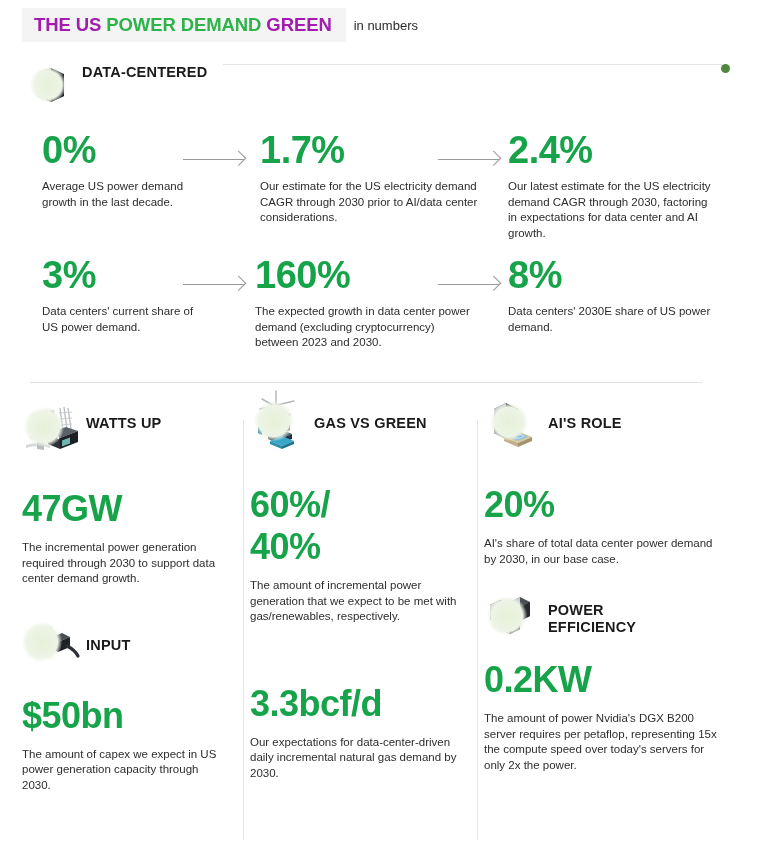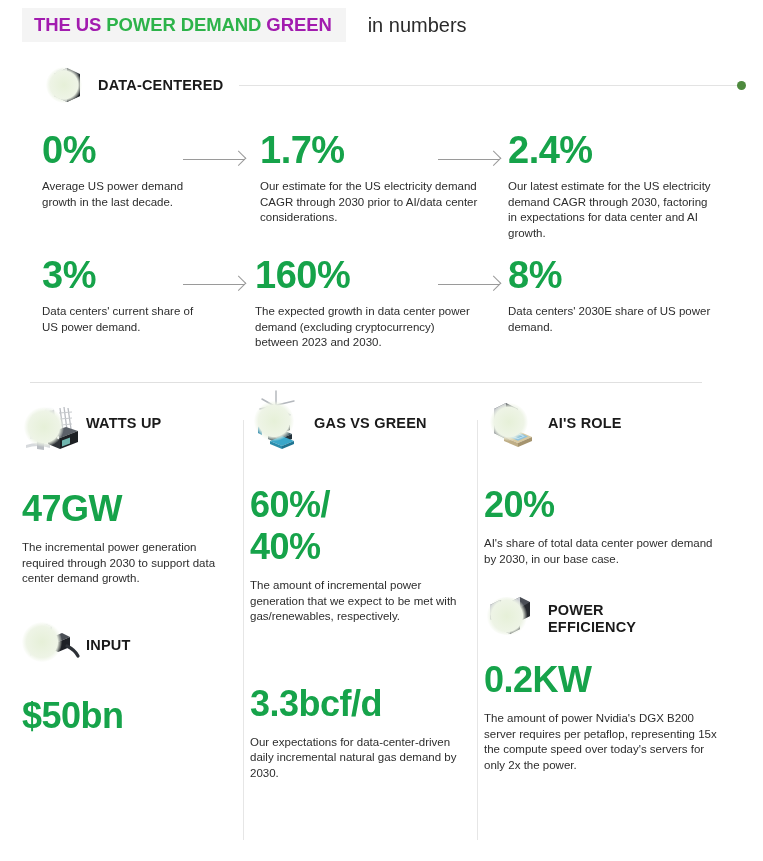--- a/index.html
+++ b/index.html
@@ -35,35 +35,34 @@
   }
   .header-title {
     font-size: 18.5px;
     font-weight: bold;
     letter-spacing: -0.1px;
     white-space: nowrap;
   }
   .hl-dark { color: #a21caf; }
   .hl-green { color: #2db34a; text-align: center; }
   .header-sub {
-    font-size: 20px;
+    font-size: 13px;
     color: #2b2b2b;
-    margin-left: 22px;
+    margin-left: 8px;
     white-space: nowrap;
   }
 
   
   .section-head {
     position: absolute;
-    left: 46px;
+    left: 30px;
     top: 64px;
     width: 700px;
     height: 42px;
     display: flex;
-    align-items: center;
   }
   .section-head .sect-icon {
     width: 42px;
     height: 42px;
     position: relative;
     flex: 0 0 42px;
   }
   .section-head .sect-label {
     font-size: 14.5px;
     font-weight: bold;
@@ -360,20 +359,21 @@
           </g>
 
           <path d="M45 28 Q53 32 56 38" stroke="#2d3137" stroke-width="3.2" fill="none" stroke-linecap="round"></path>
         </svg>
       </div>
       <div class="cat-label">INPUT</div>
     </div>
 
     <div class="block" style="margin-top:18px;">
       <div class="bval">$50bn</div>
+      <div class="bdesc">The amount of capex we expect in US power generation capacity through 2030.</div>
     </div>
   </div>
 
   <div class="col c2">
     <div class="cat-head">
       <div class="cat-icon">
         <div class="glow" style="left:4px;top:6px;width:40px;height:40px;"></div>
         <svg width="64" height="62" viewBox="0 0 64 62" style="margin-top:-6px;">
 
           <g stroke="#b4b8bd" stroke-width="1.5" stroke-linecap="round">

